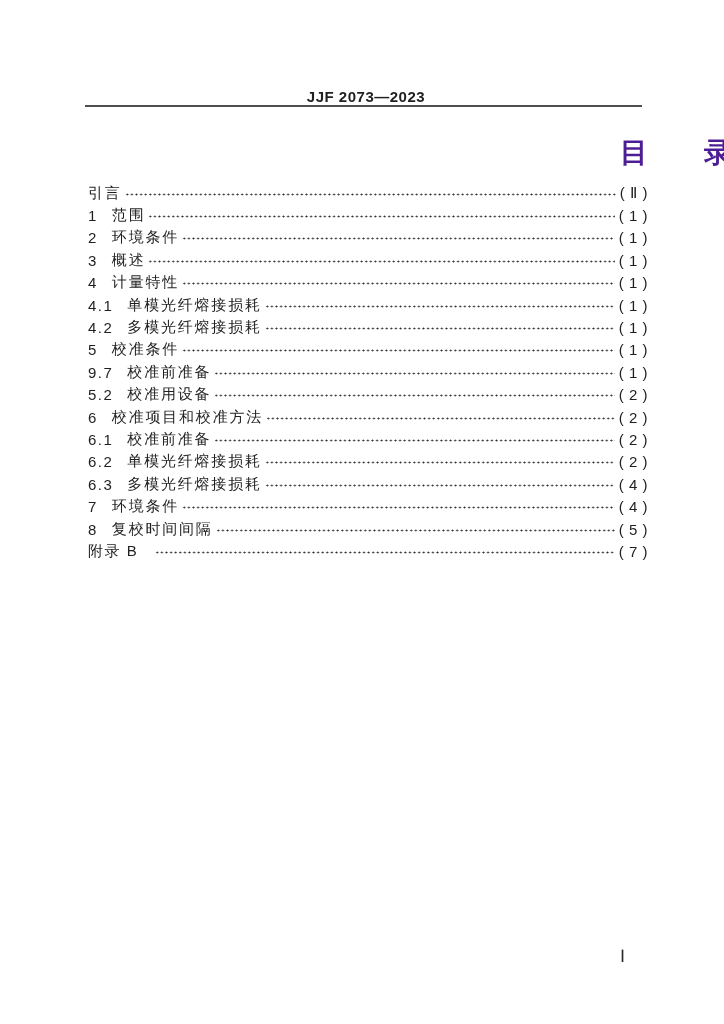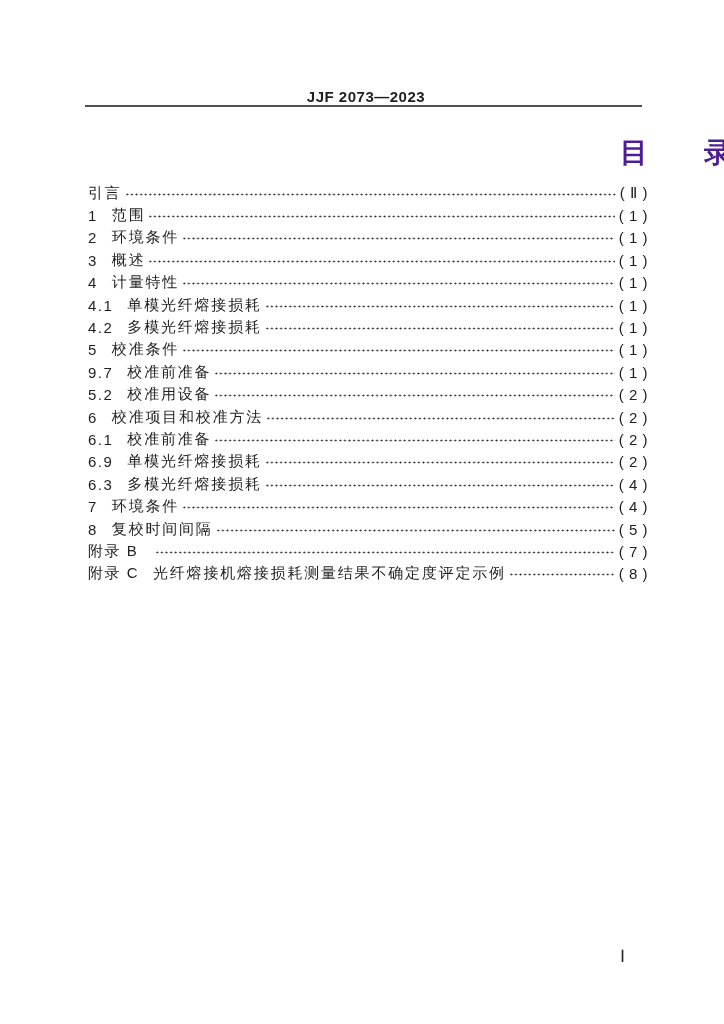--- a/index.html
+++ b/index.html
@@ -183,21 +183,21 @@
   </div>
 
   <div class="toc-row">
     <span class="toc-num">6.1</span>
     <span class="toc-entry-title">校准前准备</span>
     <span class="toc-leader"></span>
     <span class="toc-page">( 2 )</span>
   </div>
 
   <div class="toc-row">
-    <span class="toc-num">6.9</span>
+    <span class="toc-num">6.2</span>
     <span class="toc-entry-title">单模光纤熔接损耗</span>
     <span class="toc-leader"></span>
     <span class="toc-page">( 2 )</span>
   </div>
 
   <div class="toc-row">
     <span class="toc-num">6.3</span>
     <span class="toc-entry-title">多模光纤熔接损耗</span>
     <span class="toc-leader"></span>
     <span class="toc-page">( 4 )</span>
@@ -217,23 +217,17 @@
     <span class="toc-page">( 5 )</span>
   </div>
 
 
   <div class="toc-row">
     <span class="toc-num">附录 B</span>
     <span class="toc-leader"></span>
     <span class="toc-page">( 7 )</span>
   </div>
 
-  <div class="toc-row">
-    <span class="toc-num">附录 C</span>
-    <span class="toc-entry-title">光纤熔接机熔接损耗测量结果不确定度评定示例</span>
-    <span class="toc-leader"></span>
-    <span class="toc-page">( 8 )</span>
-  </div>
 </div>
 
   <div class="folio">Ⅰ</div>
 
 </div>
 
 </body></html>

